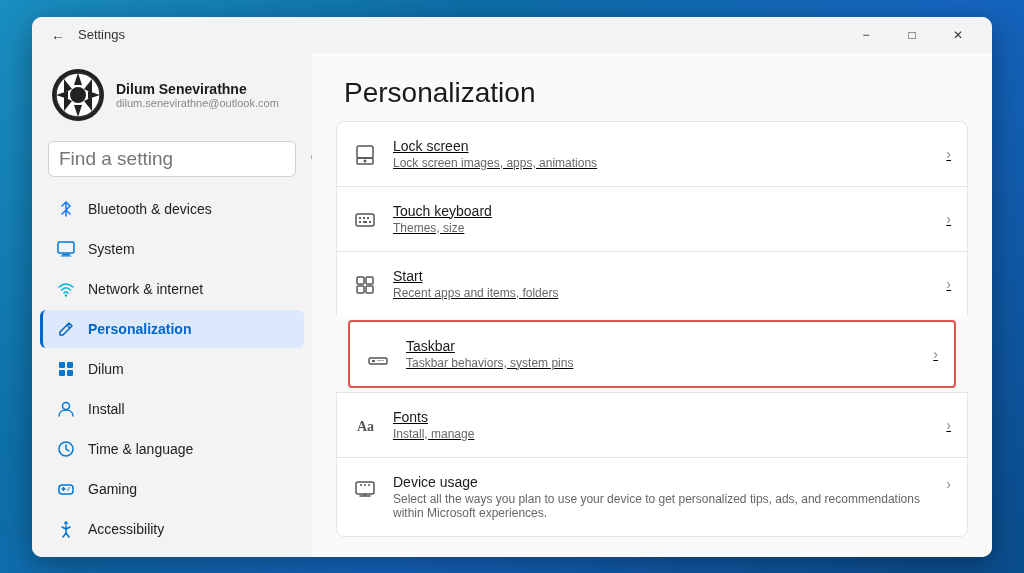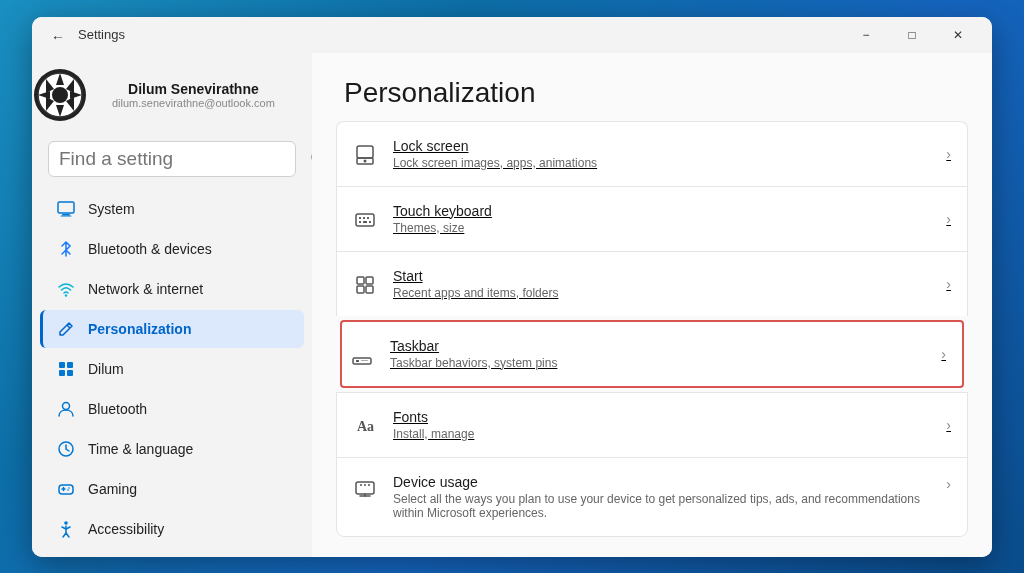--- a/index.html
+++ b/index.html
@@ -69,23 +69,22 @@
       background: #f3f3f3;
       flex-shrink: 0;
       display: flex;
       flex-direction: column;
       overflow-y: auto;
       padding-top: 4px;
     }
     .user-profile {
       display: flex;
       align-items: center;
-      padding: 12px 2px;
-      gap: 26px;
-      text-align: center;
+      padding: 12px 20px;
+      gap: 12px;
     }
     .avatar {
       width: 52px; height: 52px;
       border-radius: 50%;
       background: #222;
       display: flex; align-items: center; justify-content: center;
       overflow: hidden;
       flex-shrink: 0;
     }
     .avatar svg { width: 48px; height: 48px; }
@@ -162,22 +161,21 @@
       cursor: pointer;
       gap: 16px;
     }
     .settings-item:first-child { border-radius: 8px 8px 0 0; }
     .settings-item:last-child { border-radius: 0 0 8px 8px; }
     .settings-item:not(:last-child) { border-bottom: none; text-decoration: underline; }
     .settings-item.highlighted {
       border: 2px solid #d9534f !important;
       border-radius: 4px !important;
       background: #fff;
-      margin: 4px 4px;
-      padding-left: 8px;
+      margin: 4px 12px;
     }
     .settings-item-icon {
       width: 24px; height: 24px;
       display: flex; align-items: flex-end; justify-content: center;
       flex-shrink: 0;
       color: #444;
     }
     .settings-item-content { flex: 1; }
     .settings-item-title {
       font-size: 14px;
@@ -244,35 +242,35 @@
       </div>
 
       <div class="search-box">
         <input class="search-input" type="text" placeholder="Find a setting" style="">
         <span class="search-icon-btn">🔍</span>
       </div>
 
       <div class="nav-item">
         <span class="nav-icon">
           <svg width="18" height="18" viewBox="0 0 18 18" fill="none">
+            <path d="M9 2 L9 16 M9 2 L13 6 L9 10 M9 10 L13 14 M9 10 L5 14 M9 2 L5 6" stroke="#1677ff" stroke-width="1.5" stroke-linecap="round"></path>
+          </svg>
+        </span>
+        <span>Bluetooth &amp; devices</span>
+      </div>
+
+      <div class="nav-item">
+        <span class="nav-icon">
+          <svg width="18" height="18" viewBox="0 0 18 18" fill="none">
             <rect x="1" y="2" width="16" height="11" rx="1.5" stroke="#0078d4" stroke-width="1.5" fill="none"></rect>
             <rect x="5" y="14" width="8" height="1.5" rx="0.75" fill="#0078d4"></rect>
             <rect x="3.5" y="15.5" width="11" height="1" rx="0.5" fill="#0078d4"></rect>
           </svg>
         </span>
         <span>System</span>
-      </div>
-
-      <div class="nav-item">
-        <span class="nav-icon">
-          <svg width="18" height="18" viewBox="0 0 18 18" fill="none">
-            <path d="M9 2 L9 16 M9 2 L13 6 L9 10 M9 10 L13 14 M9 10 L5 14 M9 2 L5 6" stroke="#1677ff" stroke-width="1.5" stroke-linecap="round"></path>
-          </svg>
-        </span>
-        <span>Bluetooth &amp; devices</span>
       </div>
 
       <div class="nav-item">
         <span class="nav-icon">
           <svg width="18" height="18" viewBox="0 0 18 18" fill="none">
             <path d="M2 7 Q9 1 16 7" stroke="#00b4d8" stroke-width="1.5" stroke-linecap="round" fill="none"></path>
             <path d="M4.5 10 Q9 5.5 13.5 10" stroke="#00b4d8" stroke-width="1.5" stroke-linecap="round" fill="none"></path>
             <path d="M7 13 Q9 11 11 13" stroke="#00b4d8" stroke-width="1.5" stroke-linecap="round" fill="none"></path>
             <circle cx="9" cy="15.5" r="1.2" fill="#00b4d8"></circle>
           </svg>
@@ -302,21 +300,21 @@
         <span>Dilum</span>
       </div>
 
       <div class="nav-item">
         <span class="nav-icon">
           <svg width="18" height="18" viewBox="0 0 18 18" fill="none">
             <circle cx="9" cy="6" r="3.5" stroke="#0078d4" stroke-width="1.5" fill="none"></circle>
             <path d="M2 16 C2 12 5.5 10 9 10 C12.5 10 16 12 16 16" stroke="#0078d4" stroke-width="1.5" fill="none" stroke-linecap="round"></path>
           </svg>
         </span>
-        <span>Bluetooth</span>
+        <span>Install</span>
       </div>
 
       <div class="nav-item">
         <span class="nav-icon">
           <svg width="18" height="18" viewBox="0 0 18 18" fill="none">
             <circle cx="9" cy="9" r="7" stroke="#0078d4" stroke-width="1.5" fill="none"></circle>
             <path d="M9 5 L9 9 L12 11" stroke="#0078d4" stroke-width="1.5" stroke-linecap="round"></path>
           </svg>
         </span>
         <span>Time &amp; language</span>

